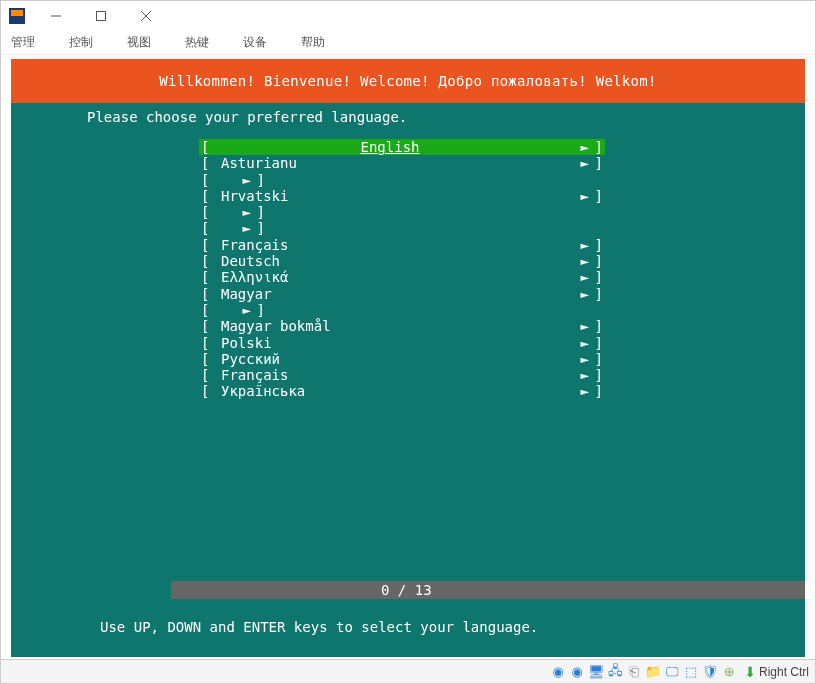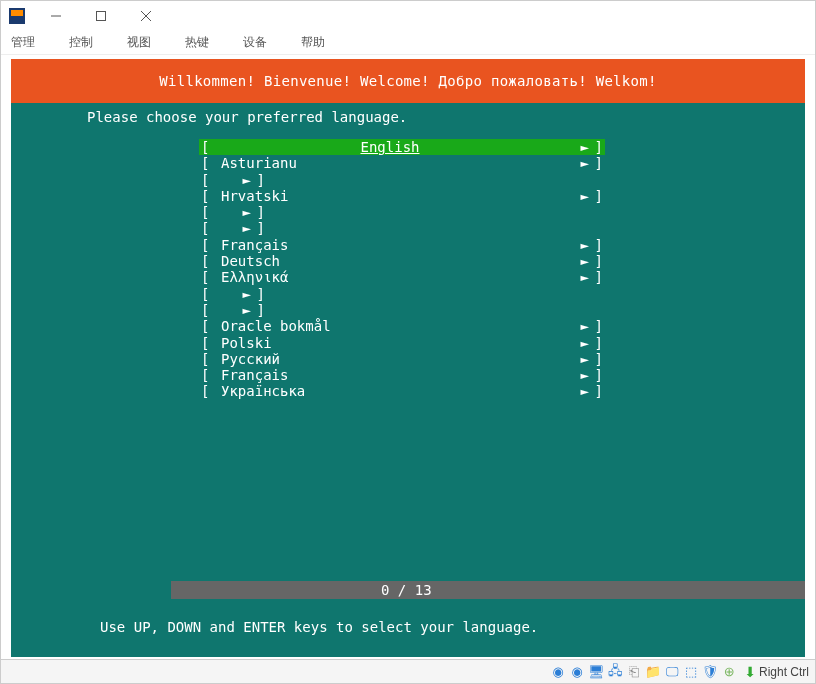--- a/index.html
+++ b/index.html
@@ -247,31 +247,32 @@
         <span class="lang-bracket-r"> ]</span>
       </div>
       <div class="lang-item">
         <span class="lang-bracket-l">[ </span>
         <span class="lang-label">Ελληνικά</span>
         <span class="lang-arrow">►</span>
         <span class="lang-bracket-r"> ]</span>
       </div>
       <div class="lang-item">
         <span class="lang-bracket-l">[ </span>
-        <span class="lang-arrow">►</span>
-        <span class="lang-bracket-r"> ]</span>
-      </div>
-      <div class="lang-item">
-        <span class="lang-bracket-l">[ </span>
-        <span class="lang-arrow">►</span>
-        <span class="lang-bracket-r"> ]</span>
-      </div>
-      <div class="lang-item">
-        <span class="lang-bracket-l">[ </span>
-        <span class="lang-label">Oracle bokmål</span>
+        <span class="lang-label">Magyar</span>
+        <span class="lang-arrow">►</span>
+        <span class="lang-bracket-r"> ]</span>
+      </div>
+      <div class="lang-item">
+        <span class="lang-bracket-l">[ </span>
+        <span class="lang-arrow">►</span>
+        <span class="lang-bracket-r"> ]</span>
+      </div>
+      <div class="lang-item">
+        <span class="lang-bracket-l">[ </span>
+        <span class="lang-label">Magyar bokmål</span>
         <span class="lang-arrow">►</span>
         <span class="lang-bracket-r"> ]</span>
       </div>
       <div class="lang-item">
         <span class="lang-bracket-l">[ </span>
         <span class="lang-label">Polski</span>
         <span class="lang-arrow">►</span>
         <span class="lang-bracket-r"> ]</span>
       </div>
       <div class="lang-item">

